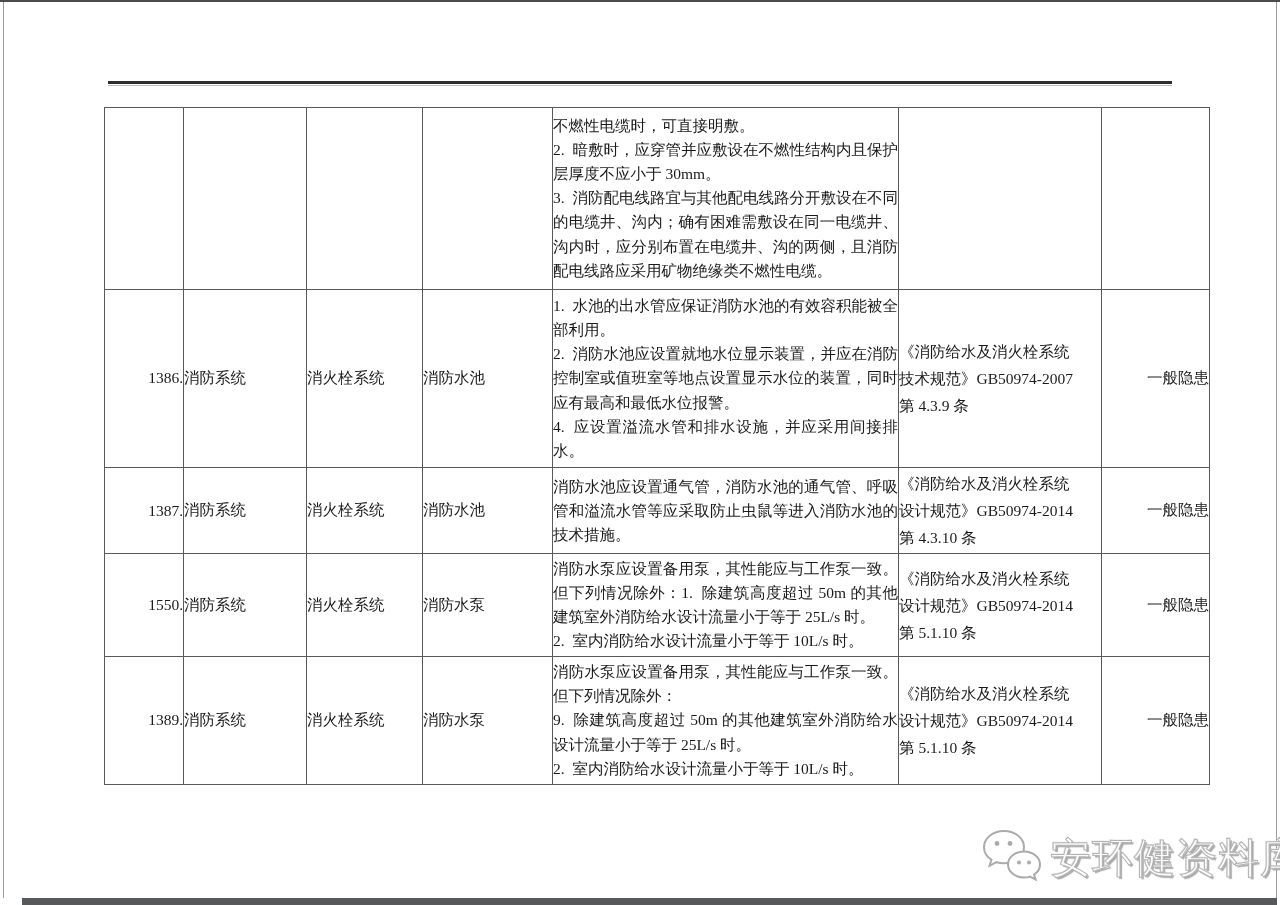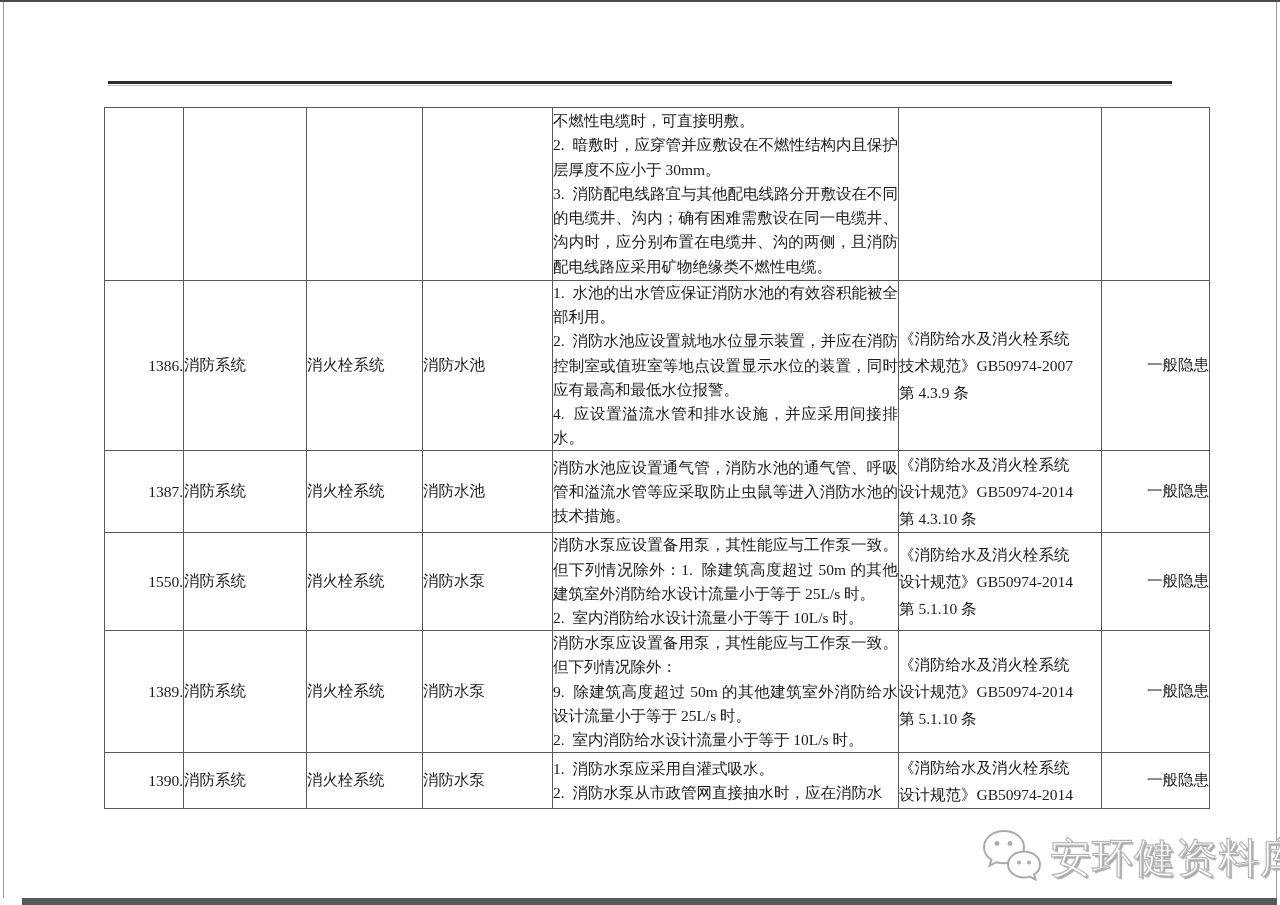--- a/index.html
+++ b/index.html
@@ -137,35 +137,20 @@
             <div>9.  除建筑高度超过 50m 的其他建筑室外消防给水设计流量小于等于 25L/s 时。</div>
             <div>2.  室内消防给水设计流量小于等于 10L/s 时。</div>
           </td>
         <td class="c-reg">
             <div>《消防给水及消火栓系统</div>
             <div>设计规范》GB50974-2014</div>
             <div>第 5.1.10 条</div>
           </td>
         <td class="c-status">一般隐患</td>
       </tr>
-      <tr class="r5">
-        <td class="c-num">1390.</td>
-        <td class="c-sys">消防系统</td>
-        <td class="c-sub">消火栓系统</td>
-        <td class="c-elem">消防水泵</td>
-        <td class="c-desc">
-            <div>1.  消防水泵应采用自灌式吸水。</div>
-            <div>2.  消防水泵从市政管网直接抽水时，应在消防水</div>
-          </td>
-        <td class="c-reg">
-            <div>《消防给水及消火栓系统</div>
-            <div>设计规范》GB50974-2014</div>
-          </td>
-        <td class="c-status">一般隐患</td>
-      </tr>
     </tbody>
   </table>
 
   <div class="watermark">
     <span class="wm-icon">
       <svg width="62" height="58" viewBox="0 0 62 58">
         <g fill="#ffffff" stroke="#ababab" stroke-width="2">
           <path d="M24 4 C12.8 4 4 11.2 4 20.2 c0 5.1 2.9 9.6 7.4 12.5 l-1.9 6.1 6.9 -3.6 c2.3 0.7 4.9 1.1 7.6 1.1 11.2 0 20 -7.2 20 -16.1 C44 11.2 35.2 4 24 4 Z"></path>
           <path d="M44 24.5 c-8.8 0 -16 5.8 -16 13 0 7.2 7.2 13 16 13 2.1 0 4.2 -0.3 6 -0.9 l5.6 2.9 -1.5 -4.9 c3.6 -2.4 5.9 -6 5.9 -10.1 0 -7.2 -7.2 -13 -16 -13 Z"></path>
         </g>

